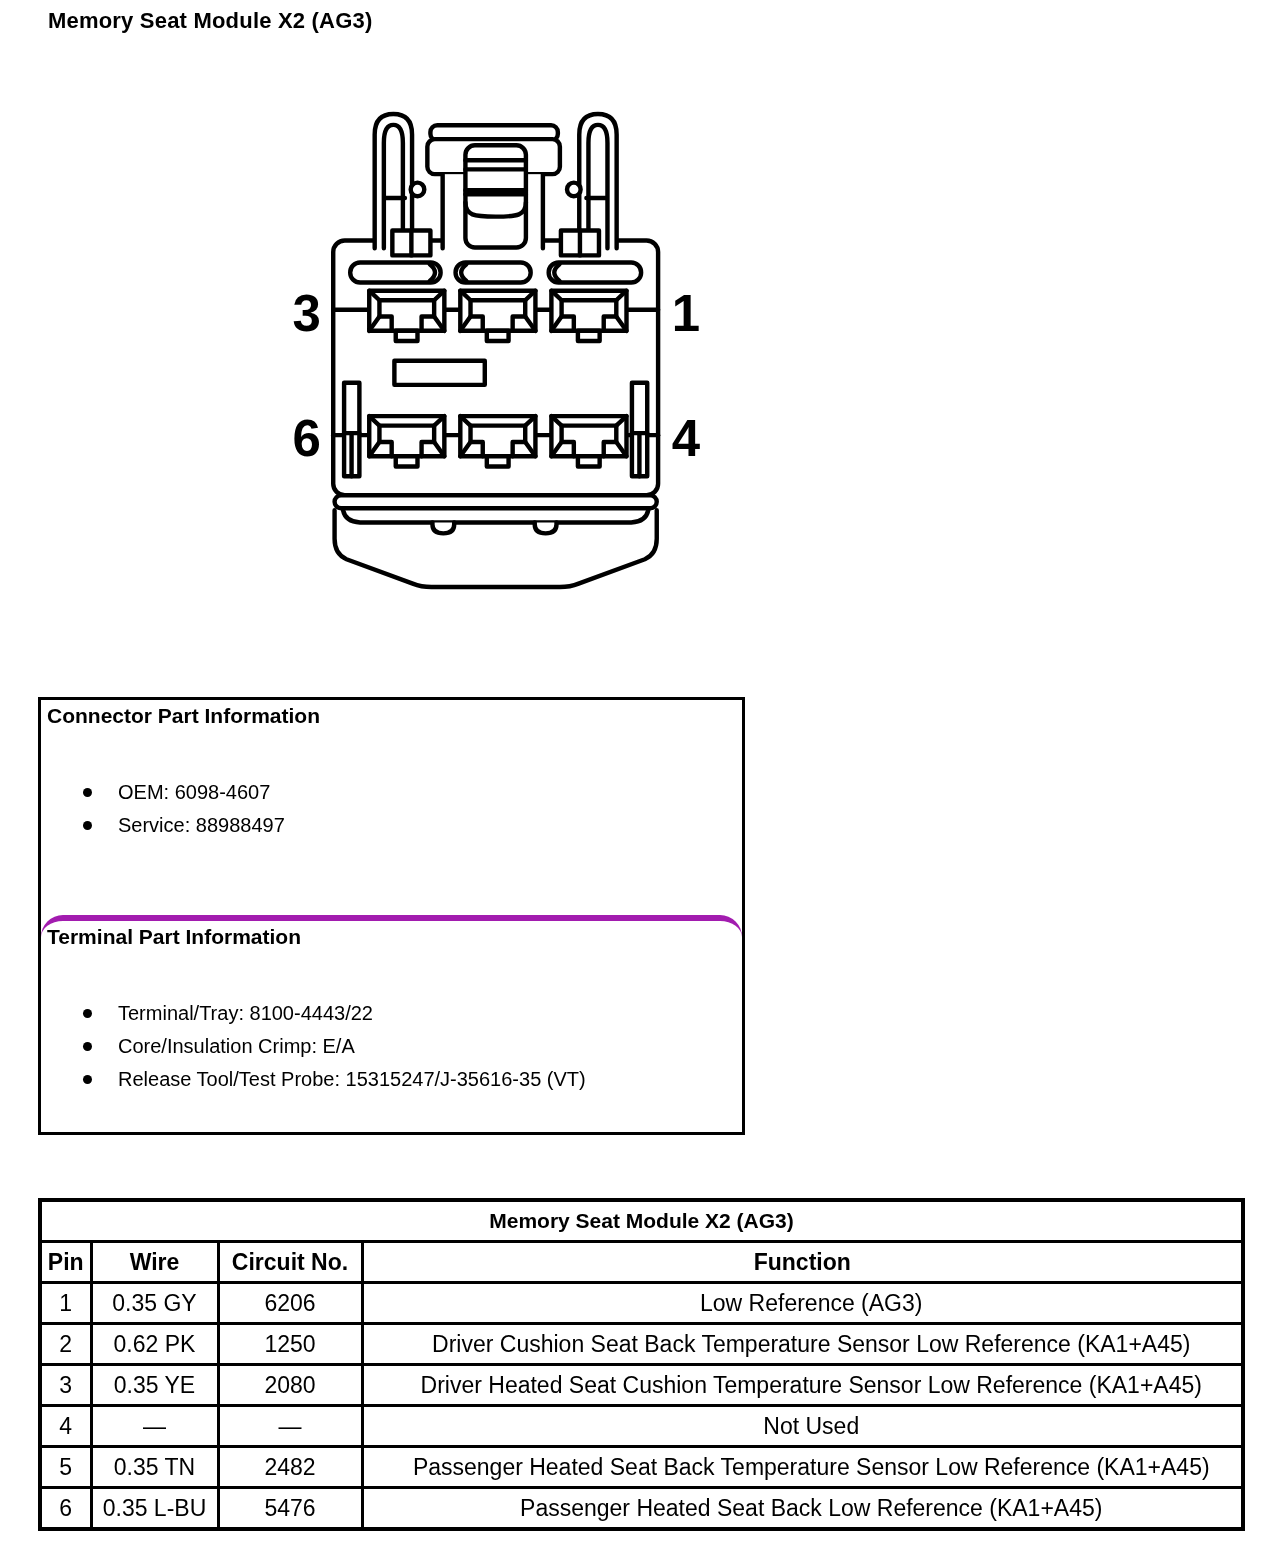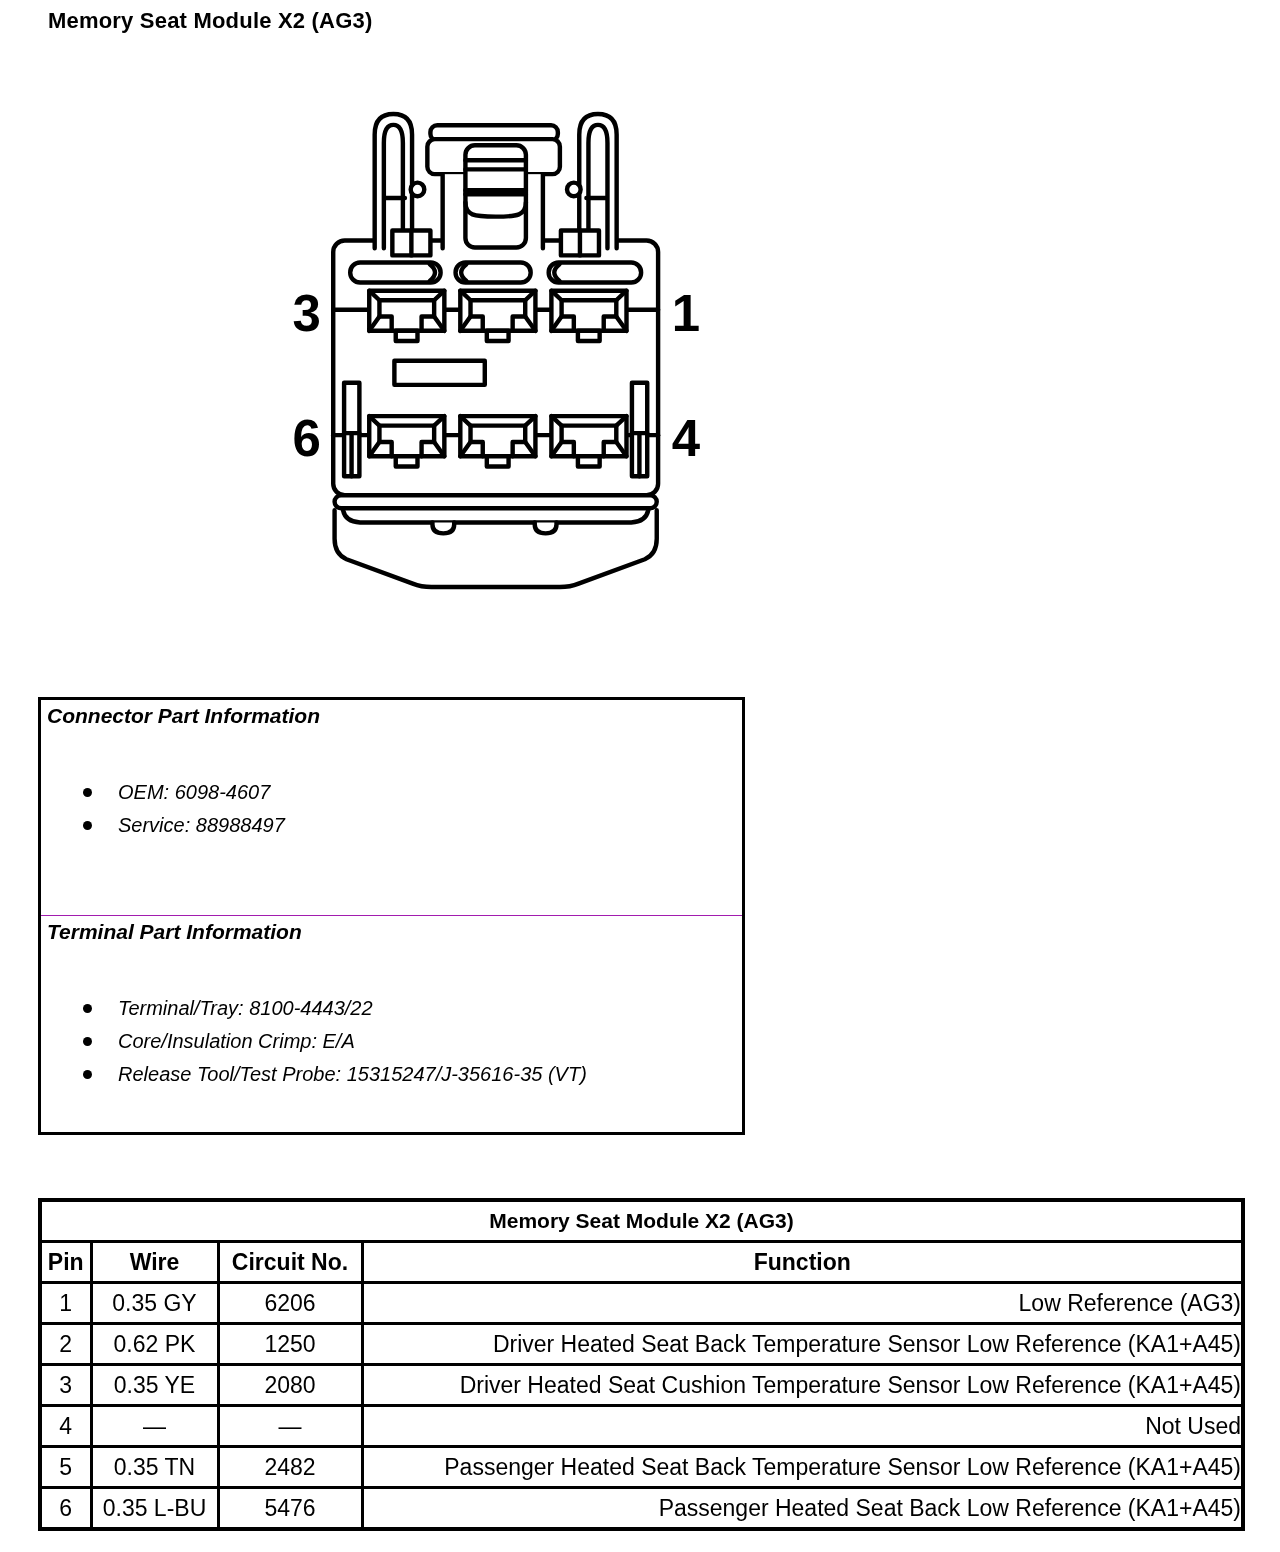--- a/index.html
+++ b/index.html
@@ -13,42 +13,42 @@
     position:absolute;left:48px;top:8px;
     font-size:22px;font-weight:bold;letter-spacing:.2px;
   }
   .connector-svg{
     position:absolute;left:287px;top:97px;width:418px;height:503px;
   }
   .svg-num{font-family:"Liberation Sans",sans-serif;font-weight:bold;font-size:150px;fill:#000;}
 
   .info-box{
     position:absolute;left:38px;top:697px;width:707px;height:438px;
-    border:3px solid #000;box-sizing:border-box;font-style:italic;
+    border:3px solid #000;box-sizing:border-box;
   }
   .info-section{box-sizing:border-box;height:215px;overflow:hidden;}
-  .info-section.second{border-top:1px solid #a21caf;height:217px;}
+  .info-section.second{border-top:6px solid #a21caf;height:217px;border-radius:22px;}
   .info-heading{font-size:21px;font-weight:bold;padding:4px 0 0 6px;}
   .bullet-list{margin-top:48px;text-align:center;}
   .bullet-item{display:flex;align-items:center;height:33px;font-size:20px;}
   .dot{width:9px;height:9px;border-radius:50%;background:#000;margin-left:42px;margin-right:26px;flex:none;}
 
   table.pin-table{
     position:absolute;left:38px;top:1198px;width:1207px;
     border-collapse:collapse;table-layout:fixed;
     border:4px solid #000;
   }
   .pin-table th,.pin-table td{
     border:3px solid #000;height:38px;padding:0;
     font-size:23px;text-align:center;vertical-align:middle;
     overflow:hidden;white-space:nowrap;
   }
   .pin-table th{font-weight:bold;}
   .pin-table .tbl-title{font-size:21px;}
-  .pin-table td.fn{text-align:right;padding-left:18px;margin-top:48px;}
+  .pin-table td.fn{text-align:center;padding-left:18px;margin-top:48px;}
 </style>
 </head>
 <body>
 
 <div class="page-title">Memory Seat Module X2 (AG3)</div>
 
 <svg class="connector-svg" viewBox="0 0 1230 1480">
   <g fill="#fff" stroke="#000" stroke-width="13" stroke-linejoin="round" stroke-linecap="round">
 
     <rect x="136" y="422" width="956" height="750" rx="34"></rect>
@@ -214,21 +214,21 @@
   <tr>
     <td>1</td>
     <td>0.35 GY</td>
     <td>6206</td>
     <td class="fn">Low Reference (AG3)</td>
   </tr>
   <tr>
     <td>2</td>
     <td>0.62 PK</td>
     <td>1250</td>
-    <td class="fn">Driver Heated Seat Back Temperature Sensor Low Reference (KA1+A45)</td>
+    <td class="fn">Driver Cushion Seat Back Temperature Sensor Low Reference (KA1+A45)</td>
   </tr>
   <tr>
     <td>3</td>
     <td>0.35 YE</td>
     <td>2080</td>
     <td class="fn">Driver Heated Seat Cushion Temperature Sensor Low Reference (KA1+A45)</td>
   </tr>
   <tr>
     <td>4</td>
     <td>—</td>

